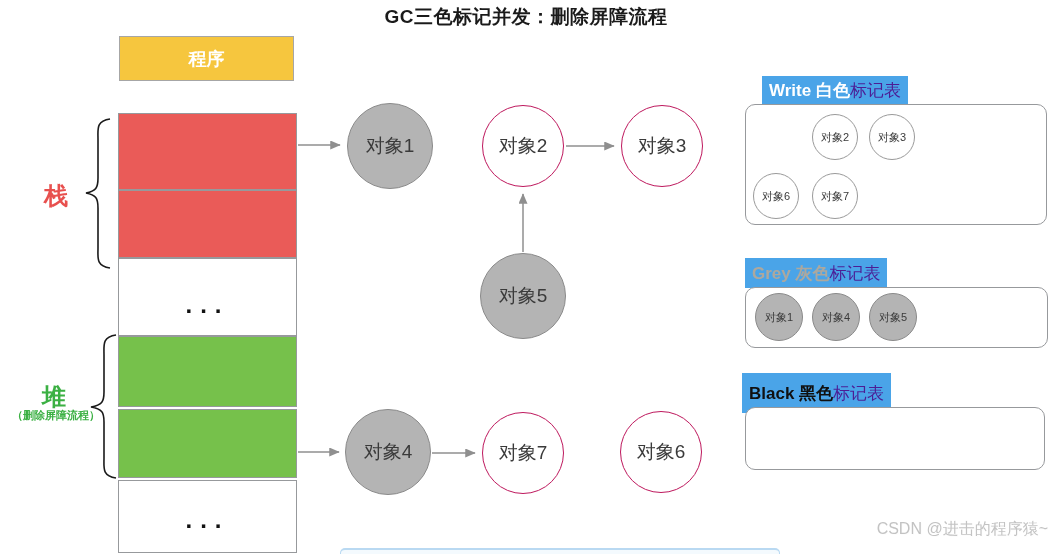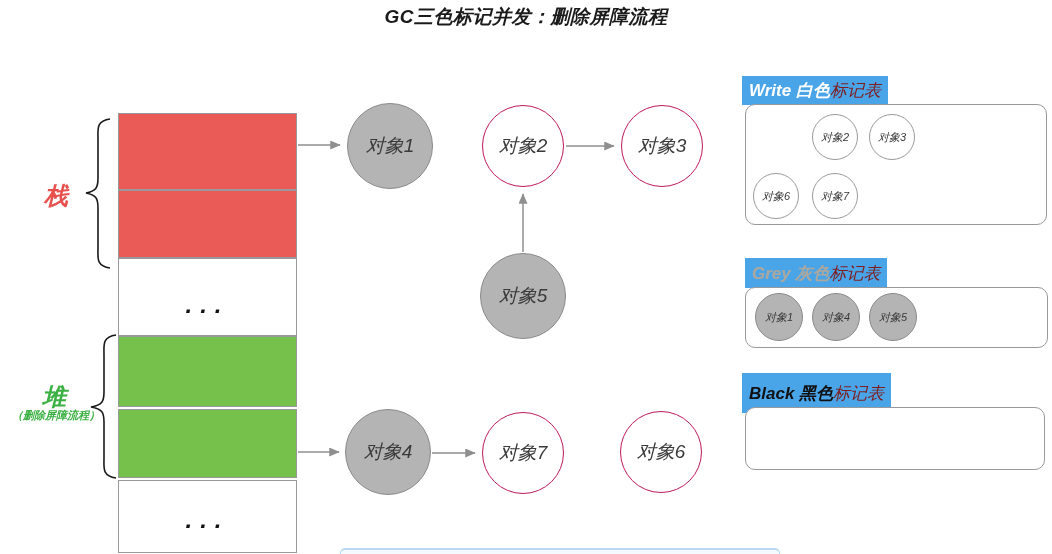--- a/index.html
+++ b/index.html
@@ -1,19 +1,18 @@
 <!DOCTYPE html>
 <html><head>
 <meta charset="utf-8">
 <style>
   html,body{margin:0;padding:0;background:#fff;}
   #stage{
     position:relative;width:1052px;height:554px;overflow:hidden;background:#fff;
     font-family:"Liberation Sans","DejaVu Sans",sans-serif;
-    font-style:italic;
   }
   .abs{position:absolute;box-sizing:border-box;}
   .title{
     left:0;top:4px;width:1052px;text-align:center;
     font-size:19px;font-weight:bold;color:#1a1a1a;letter-spacing:.5px;
   }
   
   .block{border:1px solid #97999c;}
   .blk-program{left:119px;top:36px;width:175px;height:45px;background:#F6C63E;border-color:#a6a6a6;
     display:flex;align-items:center;justify-content:center;color:#fff;font-weight:bold;font-size:18px;}
@@ -39,36 +38,37 @@
   .big{width:82px;height:82px;font-size:19px;}
   .biggray{width:86px;height:86px;font-size:19px;background:#B4B4B4;border-color:#8a8a8a;}
   .mini{width:46px;height:46px;font-size:11px;border-color:#9a9a9a;}
   .minigray{width:48px;height:48px;font-size:11px;background:#B4B4B4;border-color:#8a8a8a;}
   
   .panel-header{background:#4AA4E8;display:flex;align-items:center;padding:0 7px;
     font-size:17px;white-space:pre;}
   .hl-white{color:#fff;font-weight:bold;}
   .hl-grey{color:#ADA89E;font-weight:bold;}
   .hl-black{color:#101010;font-weight:bold;}
-  .rest{color:#7f1d1d;font-weight:normal;}
+  .rest{color:#4c1d95;font-weight:normal;}
   .panel-body{background:#fff;border:1.5px solid #97999c;border-radius:10px;}
   
   .watermark{left:820px;top:519px;width:228px;text-align:right;font-size:16px;color:#c3c3c3;
     text-shadow:1px 1px 0 #fdfdfd;}
   .cutbox{left:340px;top:548px;width:440px;height:6px;background:#f4fafe;
     border:1px solid #b9d9f2;border-top-width:2px;border-bottom:none;border-radius:5px 5px 0 0;}
   svg.overlay{position:absolute;left:0;top:0;pointer-events:none;}
 </style>
 </head>
 <body>
 
 <div id="stage">
 
   <div class="abs title">GC三色标记并发：删除屏障流程</div>
 
+  <div class="abs block blk-program">程序</div>
   <div class="abs block blk-red1"></div>
   <div class="abs block blk-red2"></div>
   <div class="abs block blk-white1"></div>
   <div class="abs dots dots1">...</div>
   <div class="abs block blk-green1"></div>
   <div class="abs block blk-green2"></div>
   <div class="abs block blk-white2"></div>
   <div class="abs dots dots2">...</div>
 
   <div class="abs stack-label">栈</div>
@@ -94,21 +94,21 @@
   </svg>
 
   <div class="abs circle biggray" style="left:347px;top:103px;">对象1</div>
   <div class="abs circle big" style="left:482px;top:105px;">对象2</div>
   <div class="abs circle big" style="left:621px;top:105px;">对象3</div>
   <div class="abs circle biggray" style="left:480px;top:253px;">对象5</div>
   <div class="abs circle biggray" style="left:345px;top:409px;">对象4</div>
   <div class="abs circle big" style="left:482px;top:412px;">对象7</div>
   <div class="abs circle big" style="left:620px;top:411px;">对象6</div>
 
-  <div class="abs panel-header" style="left:742px;top:76px;height:29px;">
+  <div class="abs panel-header" style="left:762px;top:76px;height:29px;">
     <span class="hl-white">Write 白色</span><span class="rest">标记表</span>
   </div>
   <div class="abs panel-body" style="left:745px;top:104px;width:302px;height:121px;"></div>
   <div class="abs circle mini" style="left:812px;top:114px;">对象2</div>
   <div class="abs circle mini" style="left:869px;top:114px;">对象3</div>
   <div class="abs circle mini" style="left:753px;top:173px;">对象6</div>
   <div class="abs circle mini" style="left:812px;top:173px;">对象7</div>
 
   <div class="abs panel-header" style="left:745px;top:258px;height:30px;">
     <span class="hl-grey">Grey 灰色</span><span class="rest">标记表</span>
@@ -118,14 +118,15 @@
   <div class="abs circle minigray" style="left:812px;top:293px;">对象4</div>
   <div class="abs circle minigray" style="left:869px;top:293px;">对象5</div>
 
   <div class="abs panel-header" style="left:742px;top:373px;height:40px;">
     <span class="hl-black">Black 黑色</span><span class="rest">标记表</span>
   </div>
   <div class="abs panel-body" style="left:745px;top:407px;width:300px;height:63px;"></div>
 
   <div class="abs cutbox"></div>
 
+  <div class="abs watermark">CSDN @进击的程序猿~</div>
 
 </div>
 
 </body></html>

